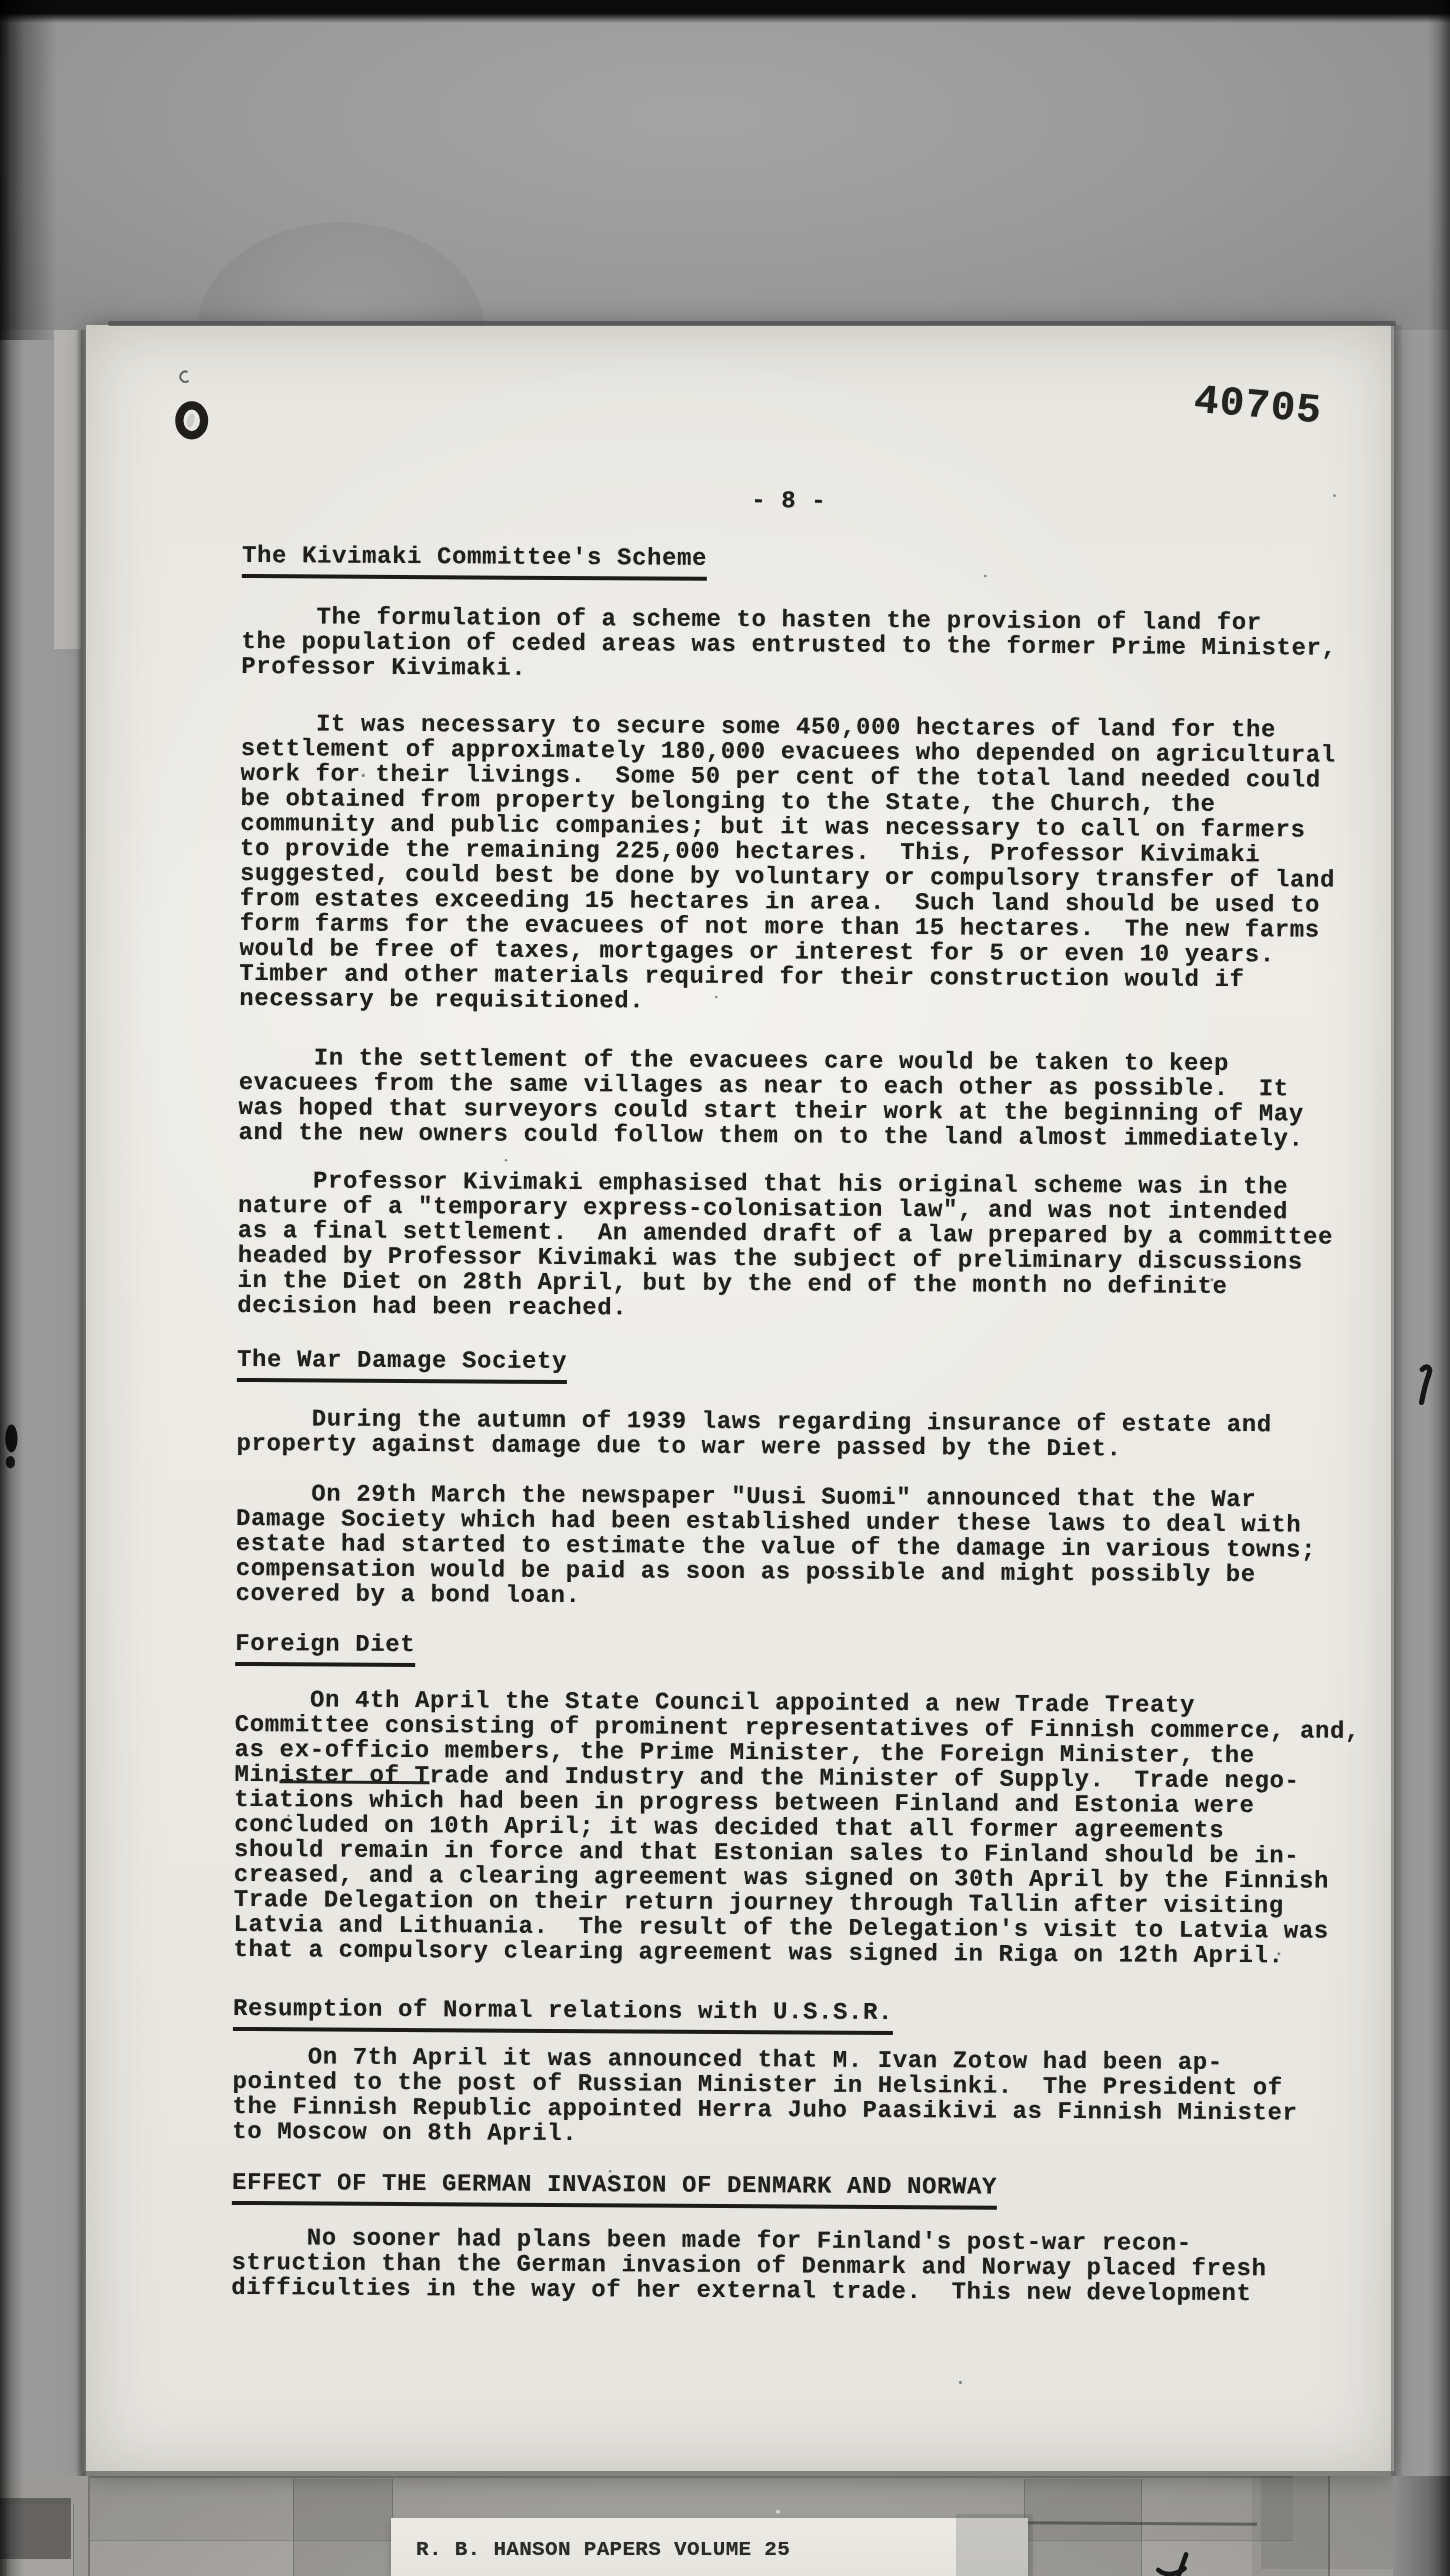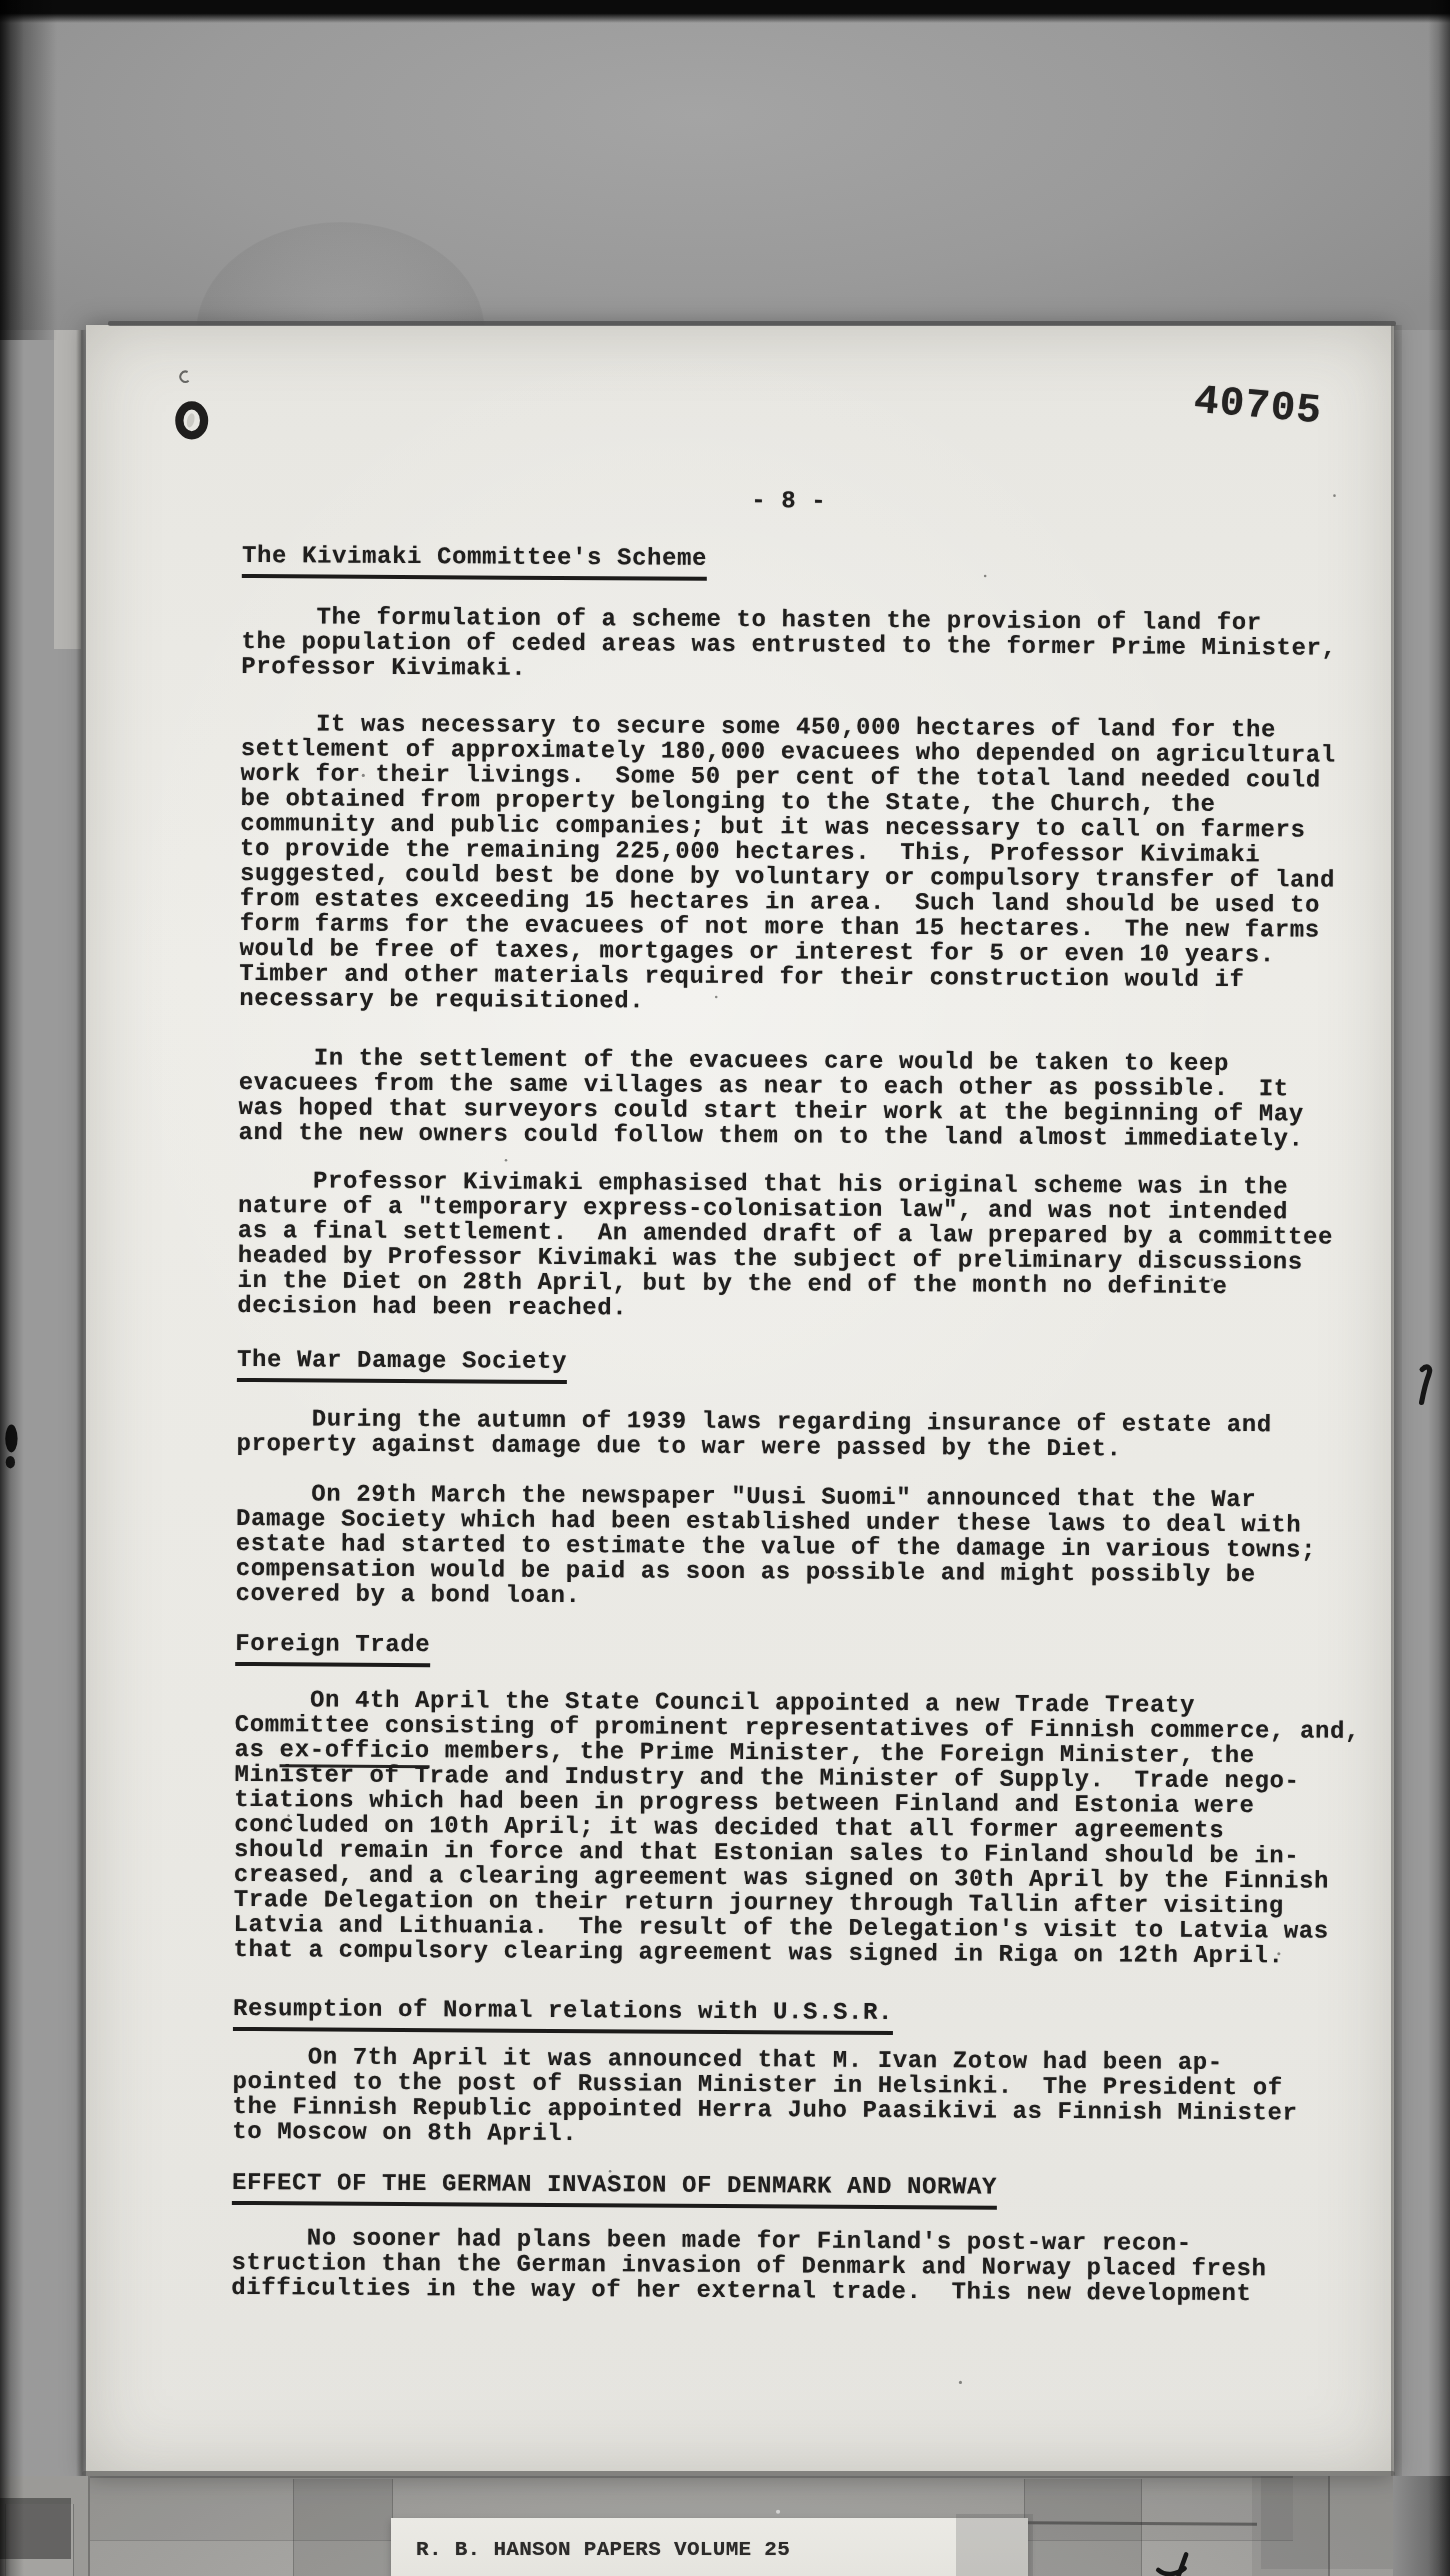--- a/index.html
+++ b/index.html
@@ -57,21 +57,21 @@
   }
   .tw{
     font-family:"Liberation Mono", monospace;
     font-size:24px; font-weight:700; letter-spacing:0.6px;
     text-shadow:0 0 1px rgba(30,28,26,0.45);
   }
   .block{ position:absolute; left:242px; }
   .p .tl{ white-space:pre; height:25px; line-height:25px; }
   .h{ line-height:27px; white-space:pre; }
   .hu{ border-bottom:4.1px solid #1c1b1a; padding-bottom:4.6px; }
-  .inl-u{ border-bottom:3.1px solid #242322; padding-bottom:1px; }
+  .inl-u{ border-bottom:3.1px solid #242322; padding-bottom:17px; }
   .ref-num{
     position:absolute; left:1194px; top:383px;
     font-family:"Liberation Mono", monospace; font-weight:700; font-size:41px;
     letter-spacing:1px; color:#242322; transform:rotate(5deg);
     text-shadow:0 0 1px rgba(25,25,25,0.5);
   }
   .page-num{ position:absolute; left:751px; top:485px; height:25px; line-height:25px; white-space:pre; }
   
   .tape{ position:absolute; }
   .tape-h{
@@ -206,21 +206,21 @@
         <div class="tl"><span>property against damage due to war were passed by the Diet.</span></div>
       </div>
     <div class="block p" style="top:1481px">
         <div class="tl"><span>     On 29th March the newspaper "Uusi Suomi" announced that the War</span></div>
         <div class="tl"><span>Damage Society which had been established under these laws to deal with</span></div>
         <div class="tl"><span>estate had started to estimate the value of the damage in various towns;</span></div>
         <div class="tl"><span>compensation would be paid as soon as possible and might possibly be</span></div>
         <div class="tl"><span>covered by a bond loan.</span></div>
       </div>
 
-    <div class="block h" style="top:1630px"><span class="hu">Foreign Trade</span></div>
+    <div class="block h" style="top:1630px"><span class="hu">Foreign Diet</span></div>
     <div class="block p" style="top:1687px">
         <div class="tl"><span>     On 4th April the State Council appointed a new Trade Treaty</span></div>
         <div class="tl"><span>Committee consisting of prominent representatives of Finnish commerce, and,</span></div>
         <div class="tl"><span>as </span><span class="inl-u">ex-officio</span><span> members, the Prime Minister, the Foreign Minister, the</span></div>
         <div class="tl"><span>Minister of Trade and Industry and the Minister of Supply.  Trade nego-</span></div>
         <div class="tl"><span>tiations which had been in progress between Finland and Estonia were</span></div>
         <div class="tl"><span>concluded on 10th April; it was decided that all former agreements</span></div>
         <div class="tl"><span>should remain in force and that Estonian sales to Finland should be in-</span></div>
         <div class="tl"><span>creased, and a clearing agreement was signed on 30th April by the Finnish</span></div>
         <div class="tl"><span>Trade Delegation on their return journey through Tallin after visiting</span></div>

